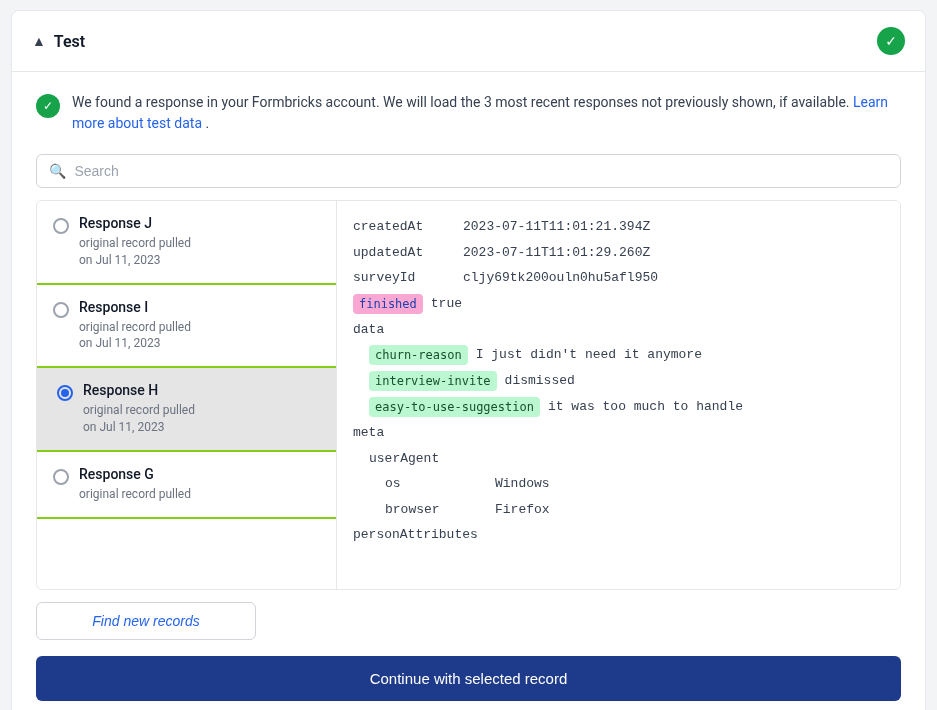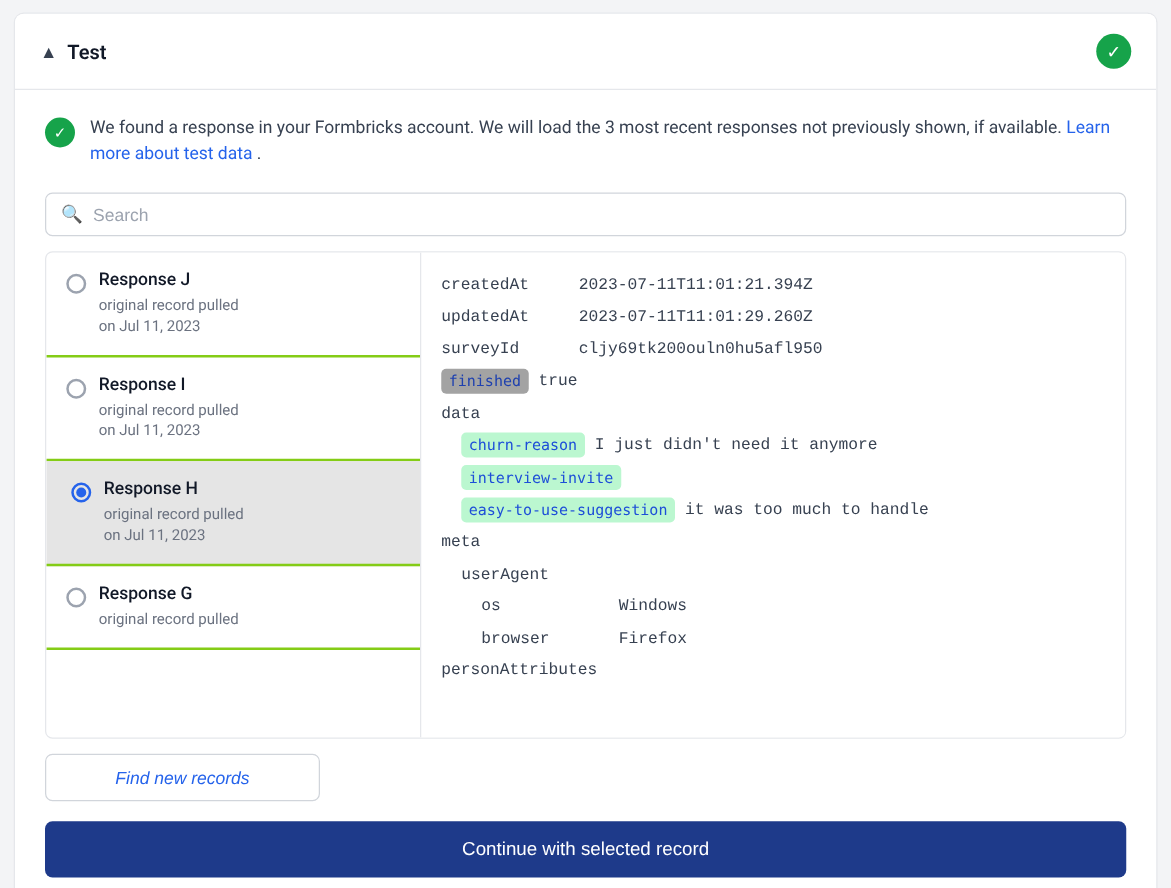--- a/index.html
+++ b/index.html
@@ -204,31 +204,31 @@
       align-items: flex-start;
       margin-bottom: 6px;
       line-height: 1.5;
     }
     .data-key {
       color: #374151;
       min-width: 110px;
       font-size: 13px;
     }
     .data-key-badge {
-      background: #a3a3a3;
+      background: #f9a8d4;
       color: #1e40af;
       padding: 1px 6px;
       border-radius: 4px;
       font-size: 12px;
       font-family: monospace;
       margin-right: 8px;
     }
     .data-key-badge.green {
       background: #bbf7d0;
-      color: #1d4ed8;
+      color: #14532d;
     }
     .data-value {
       color: #374151;
       flex: 1;
     }
     
     .find-records-container {
       padding: 12px 24px 0;
     }
     .find-records-btn {
@@ -347,20 +347,21 @@
         </div>
         <div class="data-row" style="padding-left: 0px;">
           <span class="data-key">data</span>
         </div>
         <div class="data-row" style="padding-left: 16px;">
           <span class="data-key-badge green">churn-reason</span>
           <span class="data-value">I just didn't need it anymore</span>
         </div>
         <div class="data-row" style="padding-left: 16px;">
           <span class="data-key-badge green">interview-invite</span>
+          <span class="data-value">dismissed</span>
         </div>
         <div class="data-row" style="padding-left: 16px;">
           <span class="data-key-badge green">easy-to-use-suggestion</span>
           <span class="data-value">it was too much to handle</span>
         </div>
         <div class="data-row" style="padding-left: 0px;">
           <span class="data-key">meta</span>
         </div>
         <div class="data-row" style="padding-left: 16px;">
           <span class="data-key">userAgent</span>

